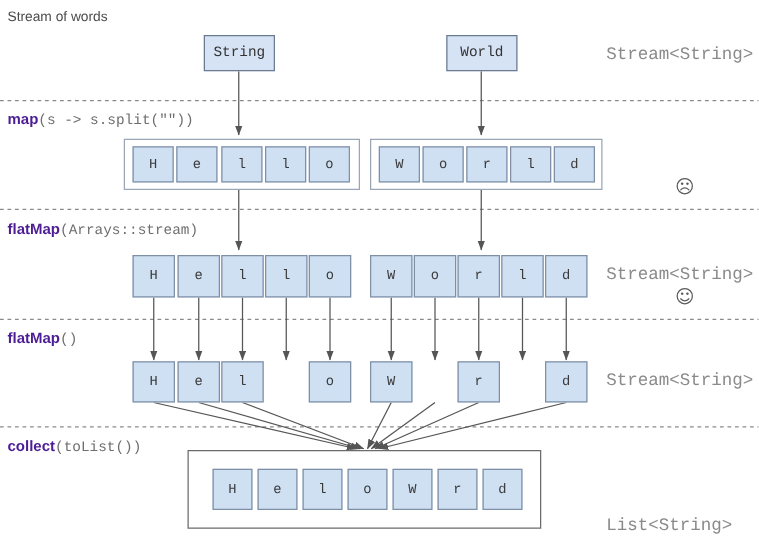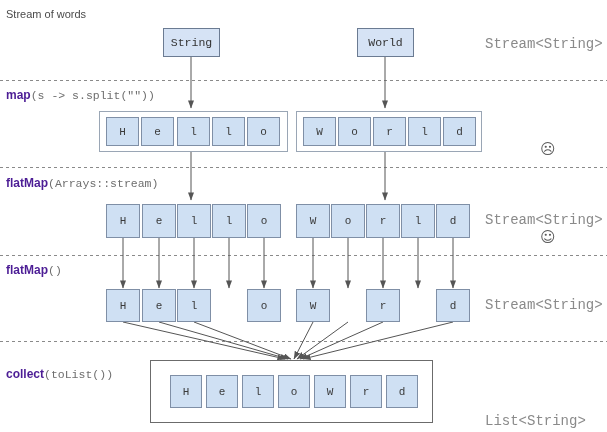--- a/index.html
+++ b/index.html
@@ -106,21 +106,21 @@
 
   <div class="op-label" style="left:6px;top:88px;">
     <b>map</b><span>(s -&gt; s.split(""))</span>
   </div>
   <div class="op-label" style="left:6px;top:176px;">
     <b>flatMap</b><span>(Arrays::stream)</span>
   </div>
   <div class="op-label" style="left:6px;top:263px;">
     <b>flatMap</b><span>()</span>
   </div>
-  <div class="op-label" style="left:6px;top:350px;margin-top:17px;">
+  <div class="op-label" style="left:6px;top:350px;">
     <b>collect</b><span>(toList())</span>
   </div>
 
   <div class="type-label" style="left:485px;top:36px;">Stream&lt;String&gt;</div>
   <div class="type-label" style="left:485px;top:212px;">Stream&lt;String&gt;</div>
   <div class="type-label" style="left:485px;top:297px;">Stream&lt;String&gt;</div>
   <div class="type-label" style="left:485px;top:413px;">List&lt;String&gt;</div>
 
   <div class="emoji" style="left:540px;top:142px;">☹</div>
   <div class="emoji" style="left:540px;top:230px;">☺</div>

